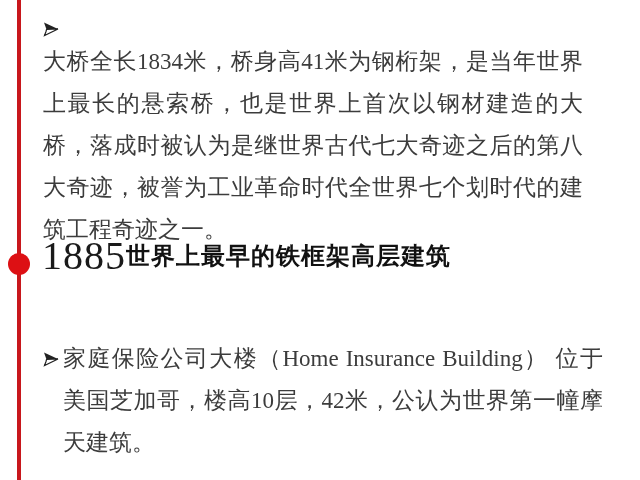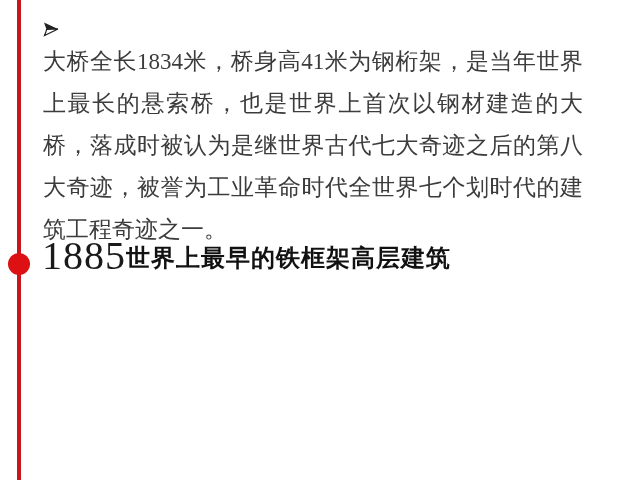--- a/index.html
+++ b/index.html
@@ -72,21 +72,21 @@
     font-size: 40px;
     line-height: 40px;
     color: #1a1a1a;
     font-feature-settings: "onum" 1;
     letter-spacing: 1px;
   }
   .milestone .titles {
     padding-top: 2px;
   }
   .milestone .title-line {
-    font-family: Liberation Serif, serif;
+    font-family: Liberation Mono, monospace;
     font-weight: 700;
     font-size: 24px;
     line-height: 40px;
     color: #111111;
     letter-spacing: 1px;
     white-space: nowrap;
   }
 </style>
 </head>
 <body>
@@ -106,14 +106,23 @@
     <p class="body-text">大桥全长1834米，桥身高41米为钢桁架，是当年世界上最长的悬索桥，也是世界上首次以钢材建造的大桥，落成时被认为是继世界古代七大奇迹之后的第八大奇迹，被誉为工业革命时代全世界七个划时代的建筑工程奇迹之一。</p>
   </div>
 
   <div class="milestone">
     <div class="year">1885</div>
     <div class="titles">
       <div class="title-line">世界上最早的铁框架高层建筑</div>
     </div>
   </div>
 
+  <div class="bullet bullet2">
+    <span class="marker">
+      <svg width="16" height="16" viewBox="0 0 16 16" aria-hidden="true">
+        <polygon points="1,1.5 15,8 3.5,8.5" fill="#222222"></polygon>
+        <polygon points="3.5,8.5 15,8 1.5,14.5 3,10.5" fill="#ffffff" stroke="#222222" stroke-width="1.2"></polygon>
+      </svg>
+    </span>
+    <p class="body-text">家庭保险公司大楼（Home Insurance Building） 位于美国芝加哥，楼高10层，42米，公认为世界第一幢摩天建筑。</p>
+  </div>
 
 </div>
 
 </body></html>

